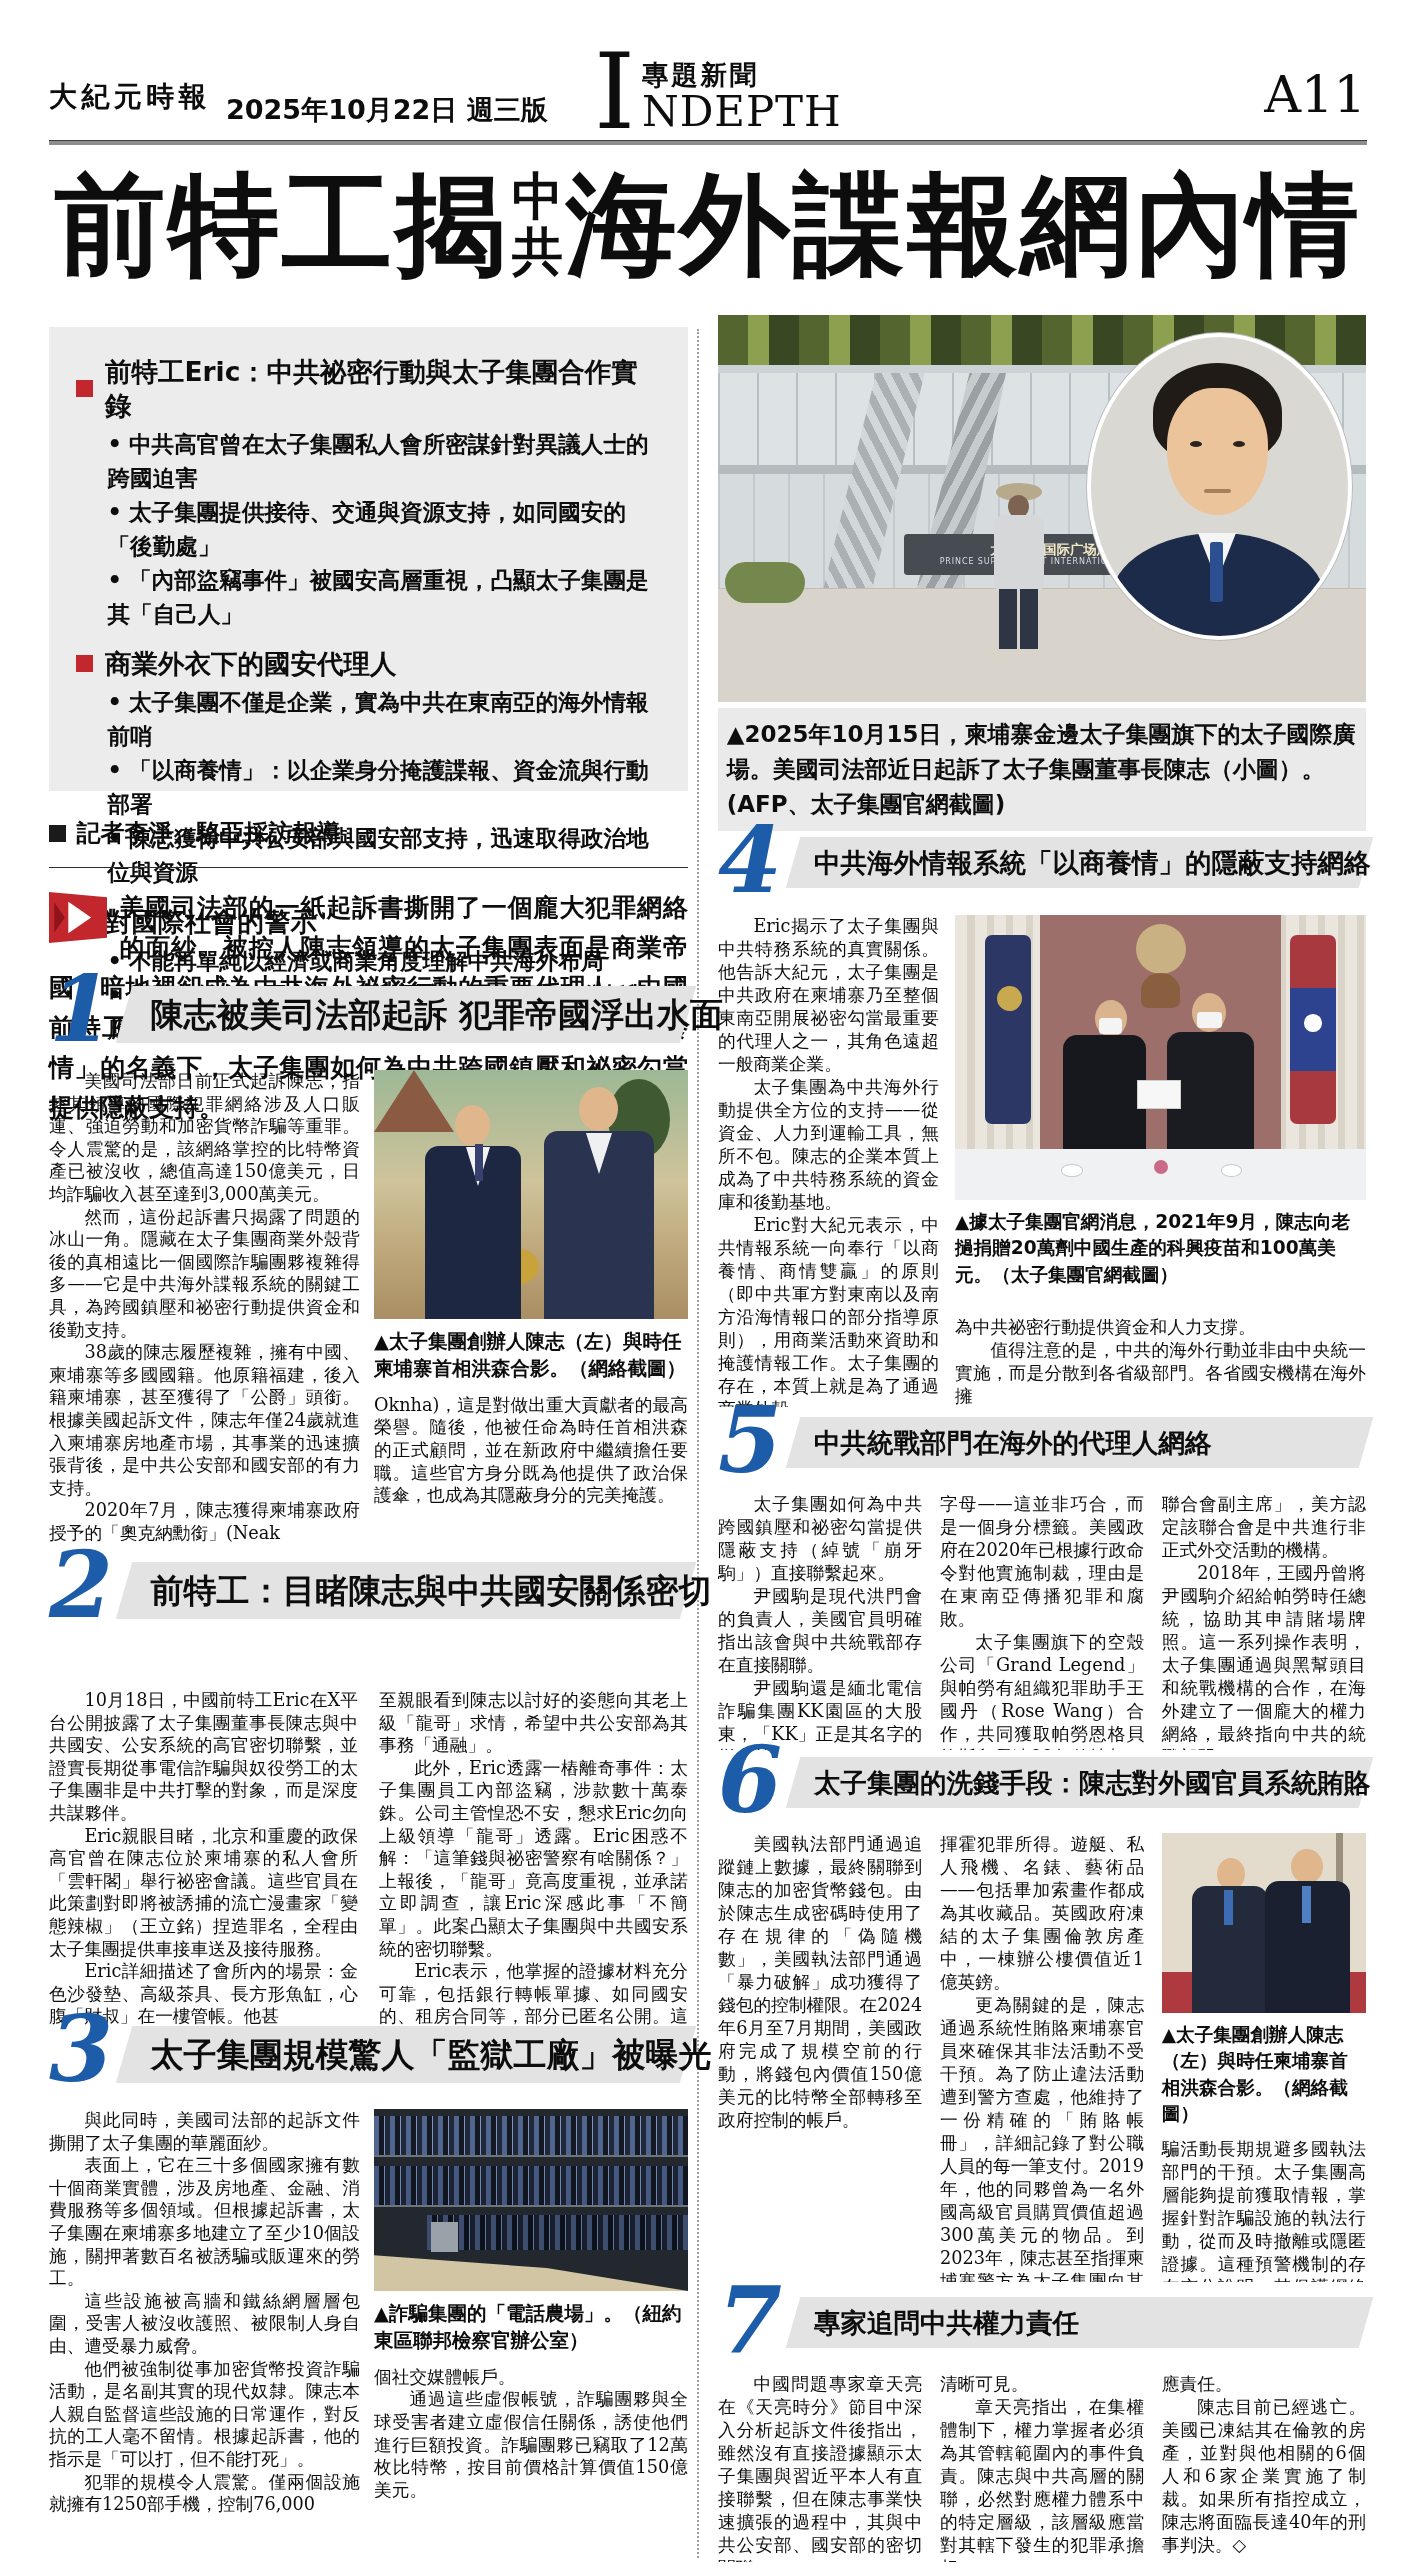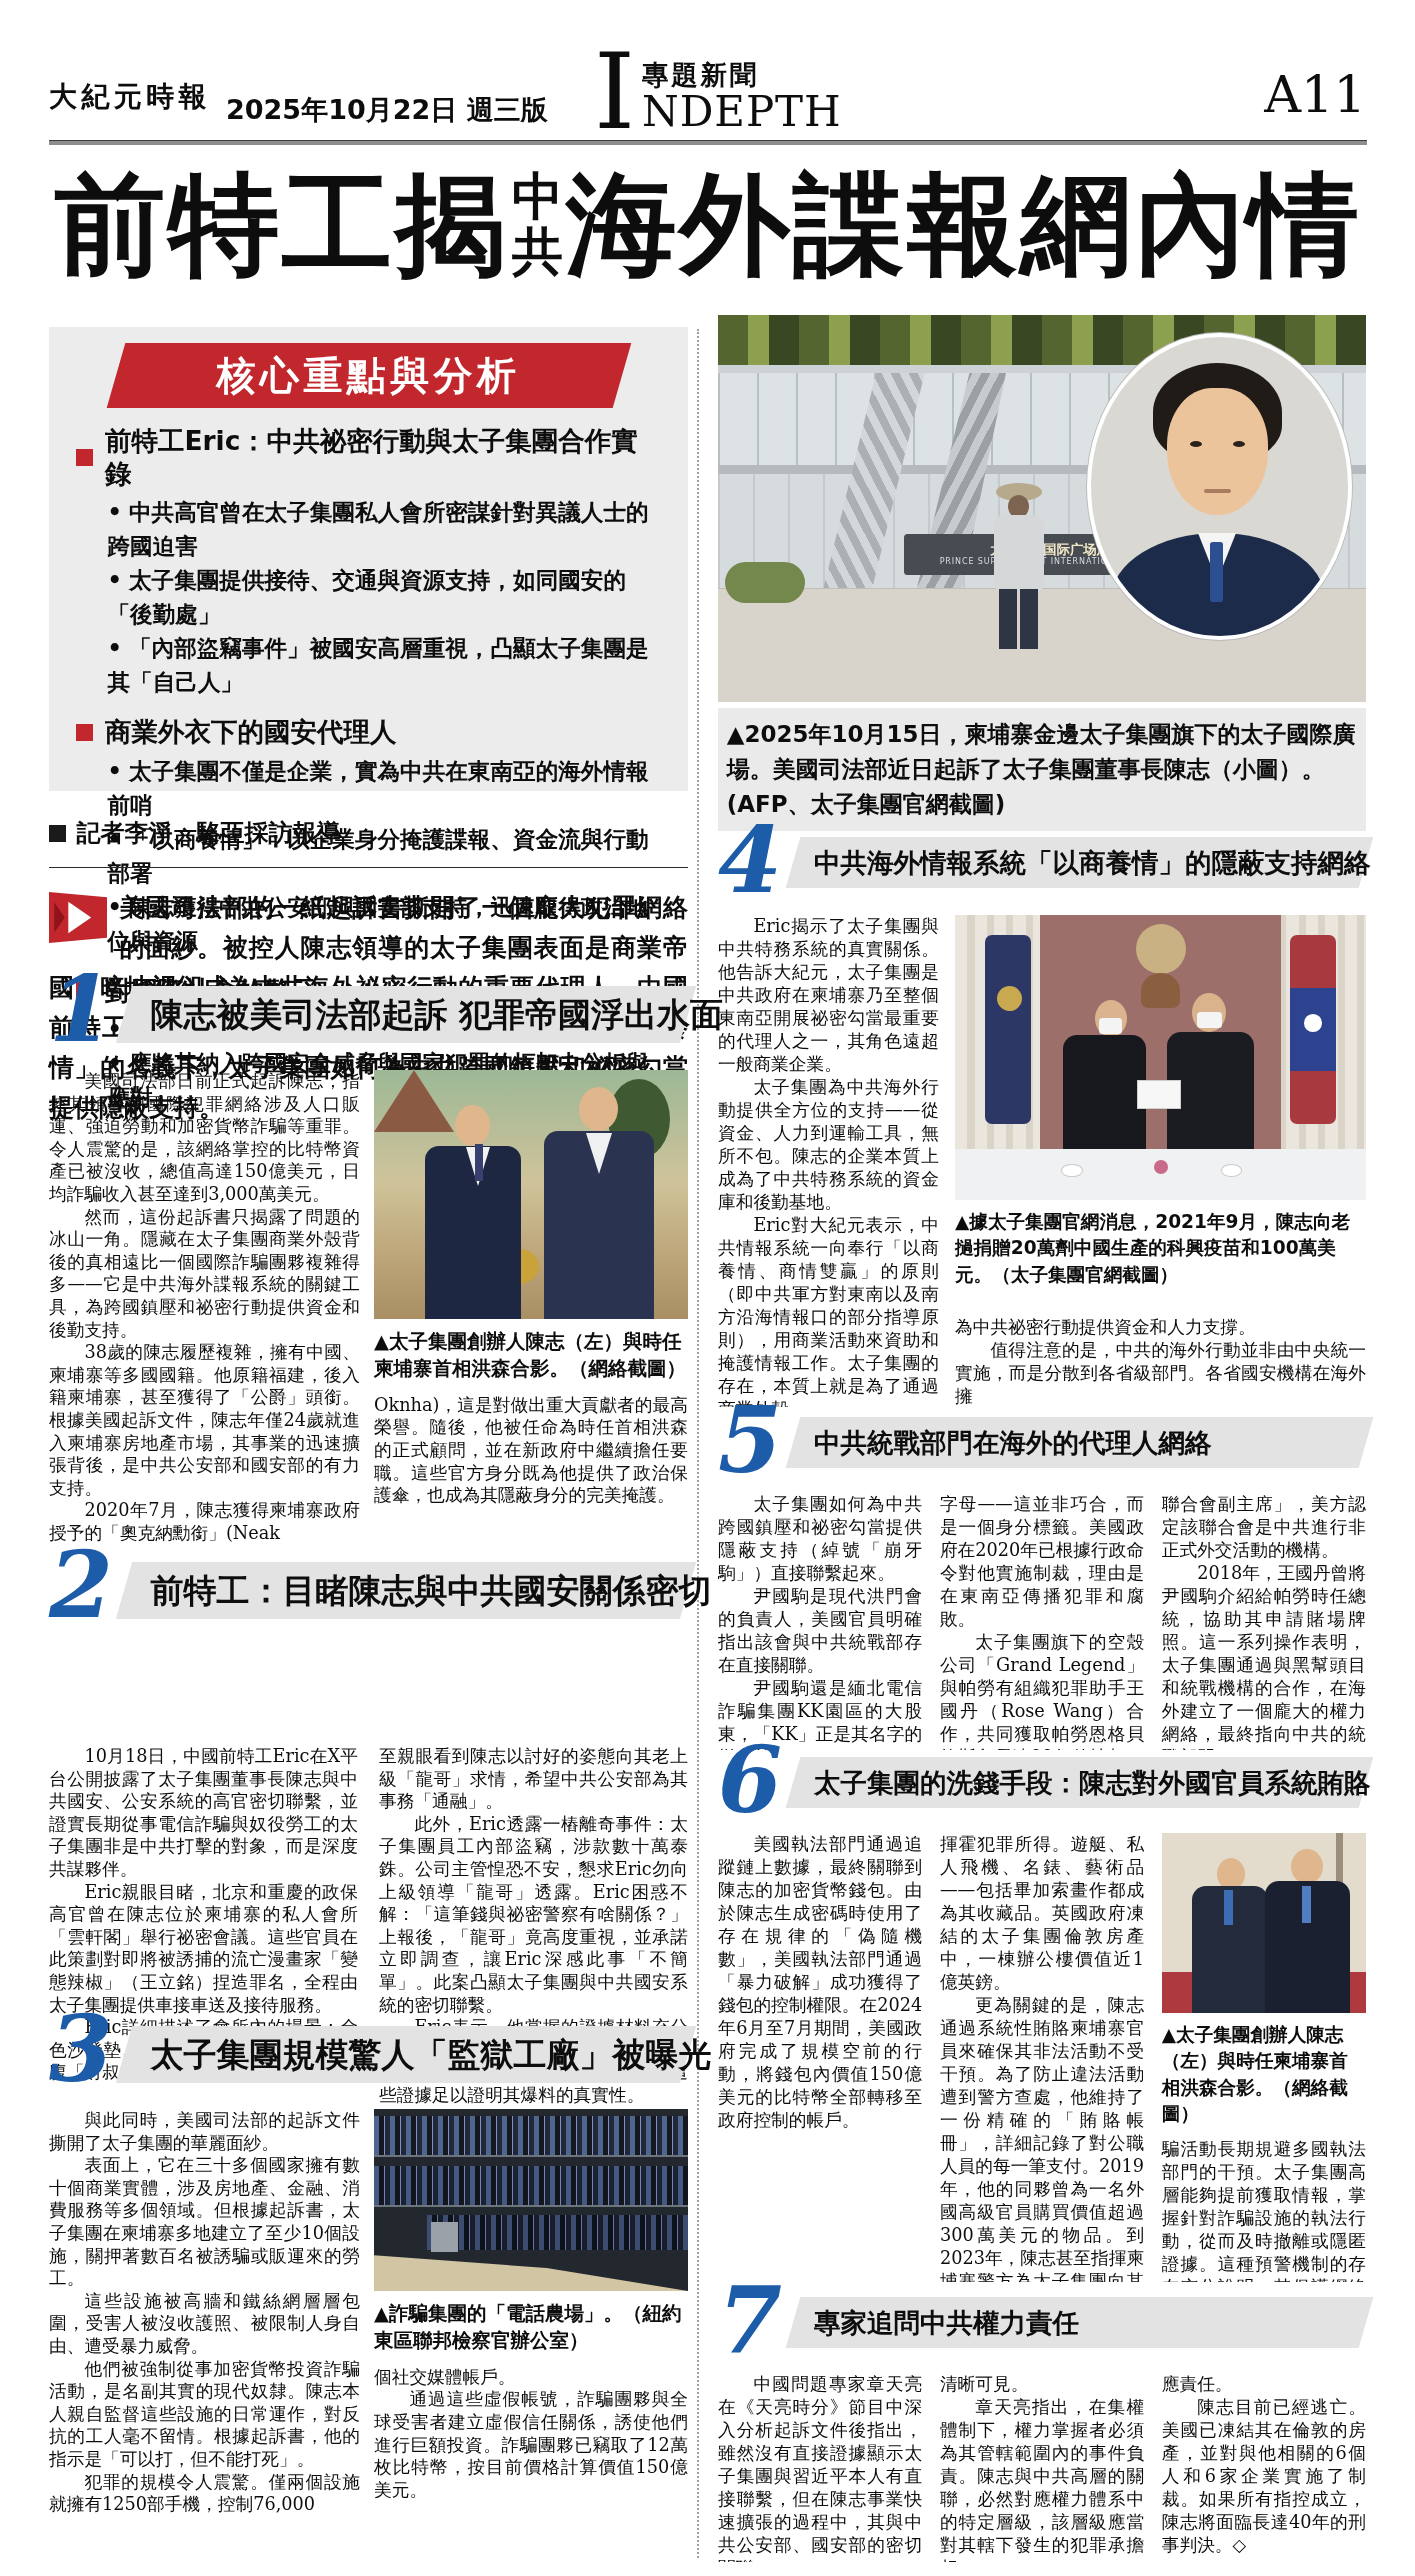--- a/index.html
+++ b/index.html
@@ -98,24 +98,20 @@
     <span>共</span>
   </span>
   <span class="big">海外諜報網內情</span>
 </div>
 
 <div class="abs" id="vdivider"></div>
 
 <div class="abs" id="left">
 
   <div class="summary">
-    <div class="red-banner">
-      <i class="bg"></i>
-      <b>核心重點與分析</b>
-    </div>
     <div class="group">
       <div class="g-head">
         <span class="sq"></span>
         <span>前特工Eric：中共祕密行動與太子集團合作實錄</span>
       </div>
       <ul>
           <li>中共高官曾在太子集團私人會所密謀針對異議人士的跨國迫害</li>
           <li>太子集團提供接待、交通與資源支持，如同國安的「後勤處」</li>
           <li>「內部盜竊事件」被國安高層重視，凸顯太子集團是其「自己人」</li>
         </ul>
@@ -192,21 +188,21 @@
     </div>
   </div>
 
   <div class="sec-head" style="top:1560px">
     <span class="sec-num">2</span>
     <div class="sec-banner">
       <i class="bg"></i>
       <span class="sec-title">前特工：目睹陳志與中共國安關係密切</span>
     </div>
   </div>
-  <div class="sec-body grid-2" style="top:1745px;height:370px">
+  <div class="sec-body grid-2" style="top:1689px;height:370px">
     <div class="tcol">
         <p>10月18日，中國前特工Eric在X平台公開披露了太子集團董事長陳志與中共國安、公安系統的高官密切聯繫，並證實長期從事電信詐騙與奴役勞工的太子集團非是中共打擊的對象，而是深度共謀夥伴。</p>
         <p>Eric親眼目睹，北京和重慶的政保高官曾在陳志位於柬埔寨的私人會所「雲軒閣」舉行祕密會議。這些官員在此策劃對即將被誘捕的流亡漫畫家「變態辣椒」（王立銘）捏造罪名，全程由太子集團提供車接車送及接待服務。</p>
         <p>Eric詳細描述了會所內的場景：金色沙發墊、高級茶具、長方形魚缸，心腹「財叔」在一樓管帳。他甚</p>
       </div>
     <div class="tcol cont">
         <p>至親眼看到陳志以討好的姿態向其老上級「龍哥」求情，希望中共公安部為其事務「通融」。</p>
         <p>此外，Eric透露一樁離奇事件：太子集團員工內部盜竊，涉款數十萬泰銖。公司主管惶恐不安，懇求Eric勿向上級領導「龍哥」透露。Eric困惑不解：「這筆錢與祕密警察有啥關係？」上報後，「龍哥」竟高度重視，並承諾立即調查，讓Eric深感此事「不簡單」。此案凸顯太子集團與中共國安系統的密切聯繫。</p>
         <p>Eric表示，他掌握的證據材料充分可靠，包括銀行轉帳單據、如同國安的、租房合同等，部分已匿名公開。這些證據足以證明其爆料的真實性。</p>
       </div>

